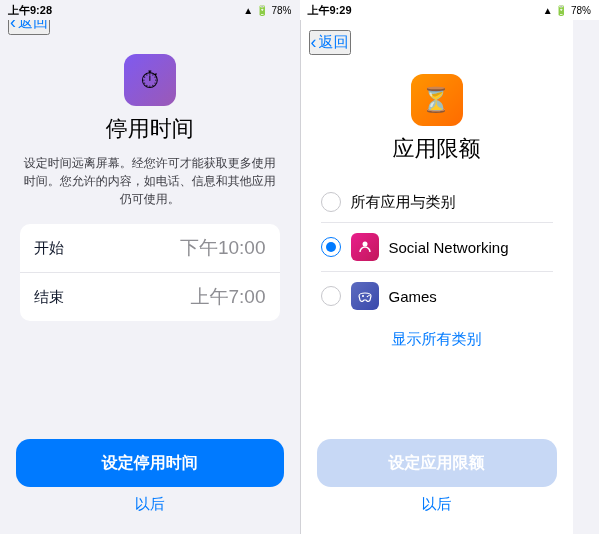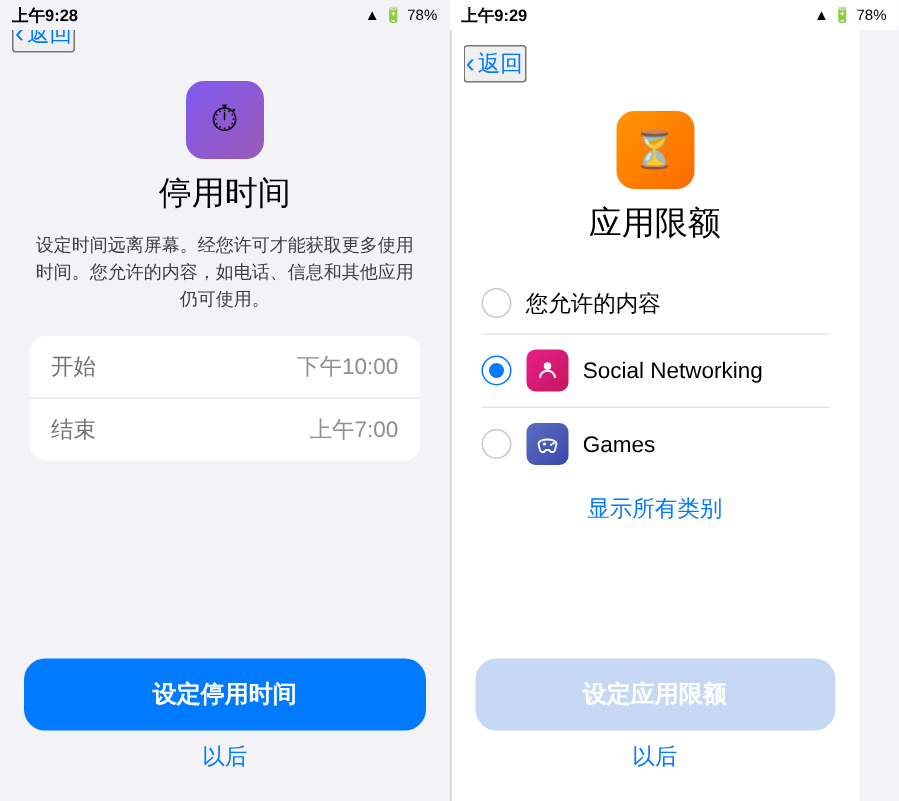--- a/index.html
+++ b/index.html
@@ -114,24 +114,24 @@
       align-items: center;
       justify-content: space-between;
       padding: 11px 14px;
       border-bottom: 0.5px solid #e5e5ea;
     }
     .time-row:last-child {
       border-bottom: none;
     }
     .time-label {
       font-size: 15px;
-      color: #737373;
+      color: #0f172a;
     }
     .time-value {
-      font-size: 15px;
+      font-size: 19px;
       color: #8e8e93;
     }
 
     
     .flex-spacer { flex: 1; }
 
     
     .bottom-area {
       padding: 12px 16px 20px;
       display: flex;
@@ -324,21 +324,21 @@
   <div class="panel-right-body">
     <div class="app-icon-right">
       <span style="font-size:24px;">⏳</span>
     </div>
     <h1 class="panel-title">应用限额</h1>
 
     <div class="category-list">
 
       <div class="category-row">
         <div class="radio-circle"></div>
-        <span class="category-label">您允许的内容</span>
+        <span class="category-label">所有应用与类别</span>
       </div>
 
       <div class="category-row">
         <div class="radio-circle selected"></div>
         <div class="category-icon social">
           <svg width="16" height="16" viewBox="0 0 16 16" fill="none">
             <circle cx="8" cy="5" r="2.5" fill="white"></circle>
             <path d="M3 13c0-2.761 2.239-5 5-5s5 2.239 5 5" stroke="white" stroke-width="1.5" fill="none"></path>
           </svg>
         </div>

